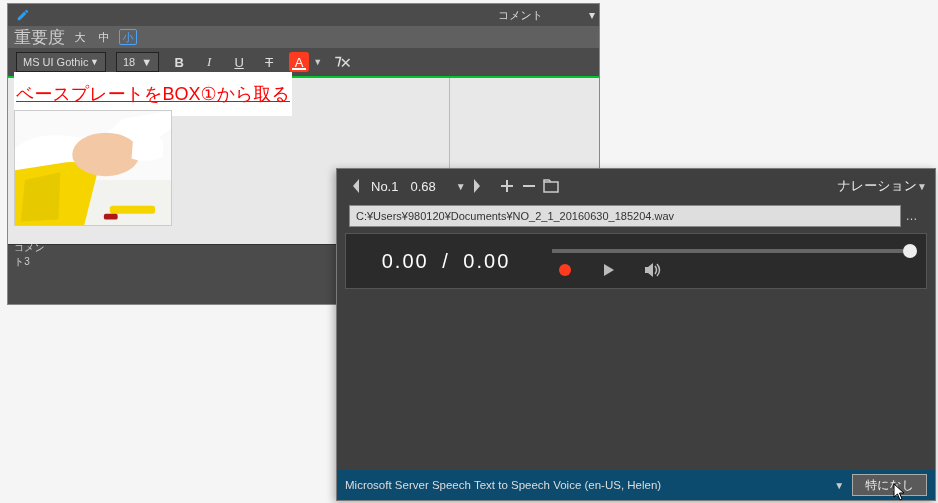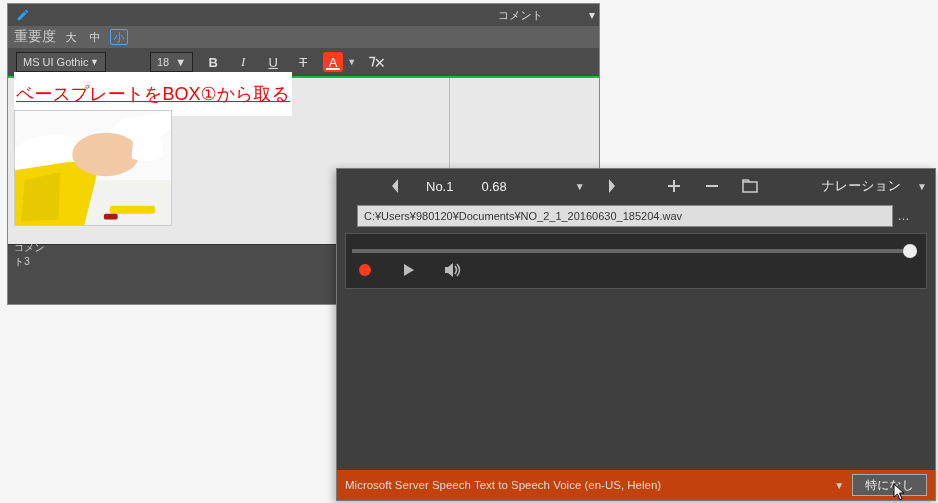--- a/index.html
+++ b/index.html
@@ -10,28 +10,28 @@
     position: absolute; left: 7px; top: 3px; width: 593px; height: 302px;
     background: #4b4b4b; border: 1px solid #888; color: #ddd; font-size: 12px;
   }
   .ep-titlebar { height: 22px; display:flex; align-items:center; background:#4b4b4b;gap:40px; }
   .ep-titlebar .pencil { width:18px; height:18px; margin-left:6px; display:flex; align-items:center; justify-content:center; color:#2a9df4; }
   .ep-titlebar .spacer { flex:1; }
   .ep-titlebar .comment-lbl { font-size:11px; color:#ddd; margin-right:2px; }
   .ep-titlebar .dd { width:14px; text-align:center; cursor:pointer; }
 
   .ep-priority { height:22px; display:flex; align-items:center; padding-left:6px; gap:6px; background:#606060; }
-  .ep-priority .lbl { font-size:14px; color:#ccc; }
+  .ep-priority .lbl { font-size:17px; color:#ccc; }
   .ep-priority .opt { width:18px; height:16px; display:flex; align-items:center; justify-content:center; font-size:11px; color:#ddd; border-radius:2px; cursor:pointer; }
   .ep-priority .opt.sel { border:1px solid #4aa3ff; color:#4aa3ff; }
 
   .ep-format { height:28px; display:flex; align-items:center; padding-left:8px; gap:10px; background:#4b4b4b; }
   .ep-format .fontname { background:#555; border:1px solid #222; height:20px; display:flex; align-items:center; padding:0 6px; font-size:11px; min-width:90px; cursor:pointer; }
   .ep-format .fontname .tri { margin-left:auto; font-size:9px; }
-  .ep-format .fontsize { background:#555; border:1px solid #222; height:20px; display:flex; align-items:center; padding:0 6px; font-size:11px; min-width:40px; cursor:pointer;margin-left:34px; }
+  .ep-format .fontsize { background:#555; border:1px solid #222; height:20px; display:flex; align-items:center; padding:0 6px; font-size:11px; min-width:40px; cursor:pointer; }
   .ep-format .btn { width:20px; height:20px; display:flex; align-items:center; justify-content:center; font-size:13px; color:#ddd; cursor:pointer; }
   .ep-format .btn.bold { font-weight:bold; }
   .ep-format .btn.italic { font-style:italic; font-family:Georgia,serif; }
   .ep-format .btn.underline { text-decoration:underline; }
   .ep-format .btn.strike { text-decoration:line-through; }
   .ep-format .btn.hl { background:#ff3b1f; color:#fff; border-radius:3px; position:relative; }
   .ep-format .btn.hl::after{ content:""; position:absolute; left:3px; right:3px; bottom:2px; height:2px; background:#fff; }
   .ep-format .miniTri { font-size:9px; color:#ccc; cursor:pointer; margin-left:-6px; }
   .ep-format .clear svg { display:block; }
 
@@ -47,44 +47,44 @@
   .ep-comment-row { height:20px; display:flex; align-items:center; background:#4b4b4b; border-top:1px solid #333; }
   .ep-comment-row .clabel { width:44px; padding-left:6px; font-size:10px; color:#ccc; }
   .ep-comment-row .cval { flex:1; height:16px; margin-right:6px; background:#e0e0e0; color:#333; font-size:11px; display:flex; align-items:center; padding:0 4px; border:1px solid #999; }
 
   
   .narr-panel {
     position: absolute; left:336px; top:168px; width:600px; height:333px;
     background:#3f3f3f; border:1px solid #7a7a7a; color:#ddd; font-size:12px;
     box-shadow: -2px 2px 8px rgba(0,0,0,.3);
   }
-  .np-titlebar { height:34px; display:flex; align-items:center; gap:16px; padding:0 8px; background:#3f3f3f;margin-left:39px; }
+  .np-titlebar { height:34px; display:flex; align-items:center; gap:0; padding:0 8px; background:#3f3f3f; }
   .np-titlebar .nav { width:22px; height:22px; display:flex; align-items:center; justify-content:center; cursor:pointer; color:#ccc; }
   .np-titlebar .title { font-size:13px; color:#eee; padding:0 4px; }
   .np-titlebar .tri { font-size:10px; color:#ccc; cursor:pointer; }
   .np-titlebar .gap { width:8px; }
   .np-titlebar .flex { flex:1; }
   .np-titlebar .narr-lbl { font-size:13px; color:#eee; }
 
-  .np-filepath { height:26px; display:flex; align-items:center; padding:0 20px; }
+  .np-filepath { height:26px; display:flex; align-items:center; padding:0 12px; }
   .np-filepath .path { flex:1; height:22px; background:#dedede; color:#333; border:1px solid #888; font-size:11px; display:flex; align-items:center; padding:0 6px; }
   .np-filepath .more { width:22px; text-align:center; color:#ccc; cursor:pointer; letter-spacing:1px; }
 
   .np-player { height:56px; margin:4px 8px 0 8px; background:#2b2b2b; border:1px solid #555; display:flex; align-items:center; }
   .np-player .time { width:200px; text-align:center; font-size:20px; color:#fff; font-family:Arial,sans-serif; letter-spacing:2px; }
   .np-player .controls { flex:1; display:flex; flex-direction:column; padding:6px 16px 4px 6px; gap:8px; }
   .np-player .track { height:4px; background:#666; position:relative; margin-top:4px; }
   .np-player .knob { position:absolute; right:-7px; top:-5px; width:14px; height:14px; border-radius:50%; background:#eee; cursor:pointer; }
   .np-player .btns { display:flex; align-items:center; gap:26px; padding-left:4px; }
   .np-player .pbtn { width:18px; height:18px; display:flex; align-items:center; justify-content:center; cursor:pointer; color:#bbb; }
   .np-player .rec { width:12px; height:12px; border-radius:50%; background:#ff3b1f; }
 
   .np-textarea { margin:12px 8px 0 8px; height:140px; background:#e6e6e6; border:1px solid #888; color:#333; font-size:12px; padding:8px 10px; }
 
-  .np-footer { position:absolute; left:0; right:0; bottom:0; height:30px; display:flex; align-items:center; padding:0 8px; gap:8px; background:#c2410c; }
+  .np-footer { position:absolute; left:0; right:0; bottom:0; height:30px; display:flex; align-items:center; padding:0 8px; gap:8px; background:#0c4a6e; }
   .np-footer .voice { font-size:11.5px; color:#ddd; }
   .np-footer .flex { flex:1; }
   .np-footer .tri { font-size:10px; color:#ccc; cursor:pointer; }
   .np-footer .outbtn { height:22px; padding:0 12px; border:1px solid #aaa; background:#5a5a5a; color:#eee; font-size:12px; display:flex; align-items:center; cursor:pointer; }
   .np-footer .cursor { position:absolute; right:28px; bottom:-1px; font-size:14px; color:#fff; pointer-events:none; }
 
   svg { display:block; }
 </style>
 </head>
 <body>
@@ -197,20 +197,25 @@
     <span class="narr-lbl">ナレーション</span>
     <span class="tri">▼</span>
   </div>
 
   <div class="np-filepath">
     <div class="path">C:¥Users¥980120¥Documents¥NO_2_1_20160630_185204.wav</div>
     <span class="more">…</span>
   </div>
 
   <div class="np-player">
+    <div class="time">
+      <span>0.00</span>
+      <span style="margin:0 6px">/</span>
+      <span>0.00</span>
+    </div>
     <div class="controls">
       <div class="track">
         <div class="knob"></div>
       </div>
       <div class="btns">
         <span class="pbtn">
             <span class="rec"></span>
           </span>
         <span class="pbtn">
           <svg width="14" height="14" viewBox="0 0 14 14">

